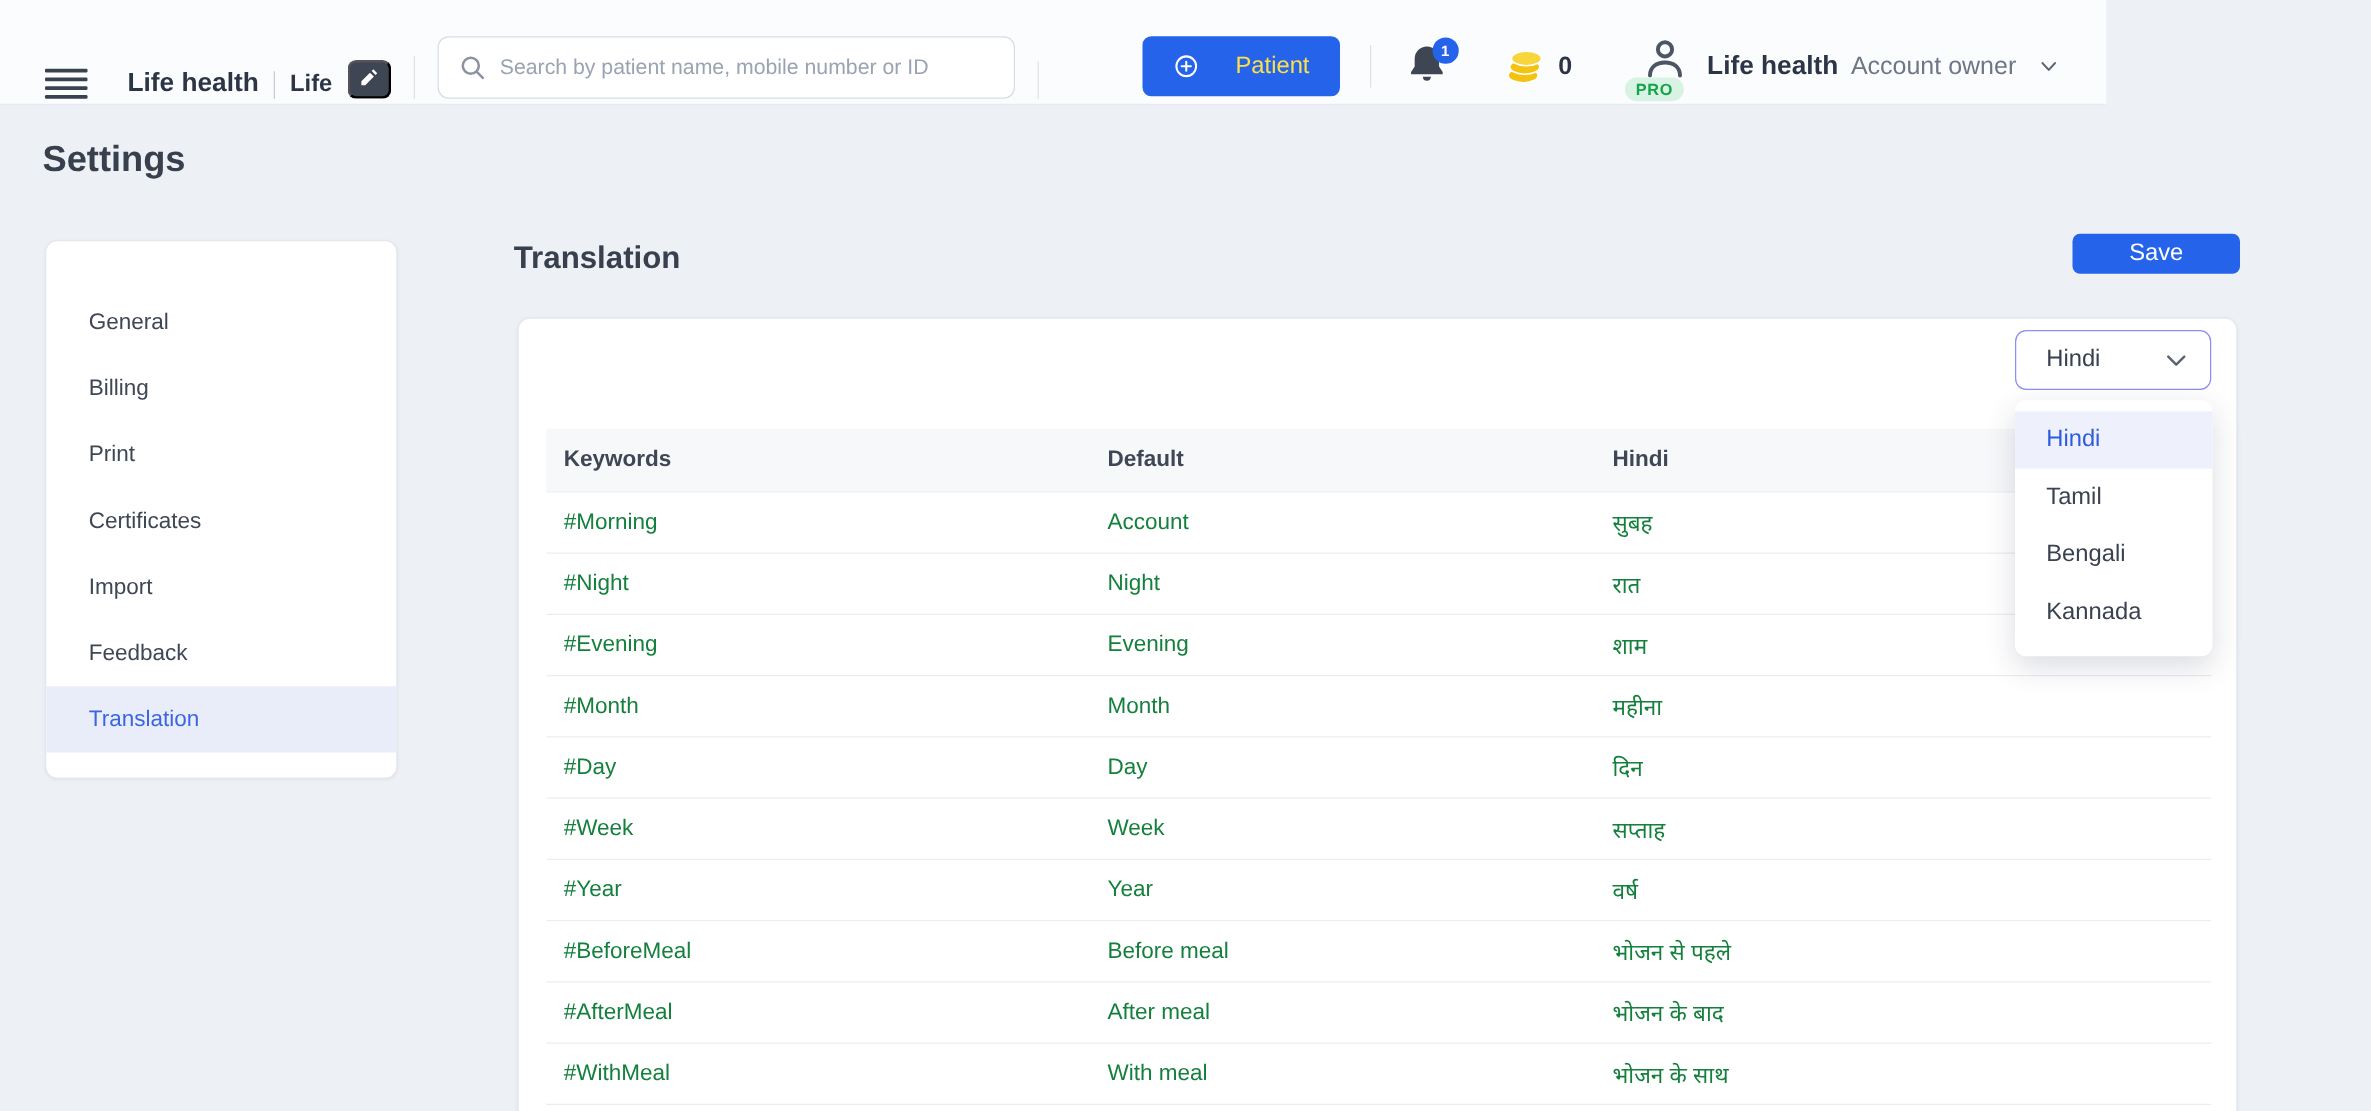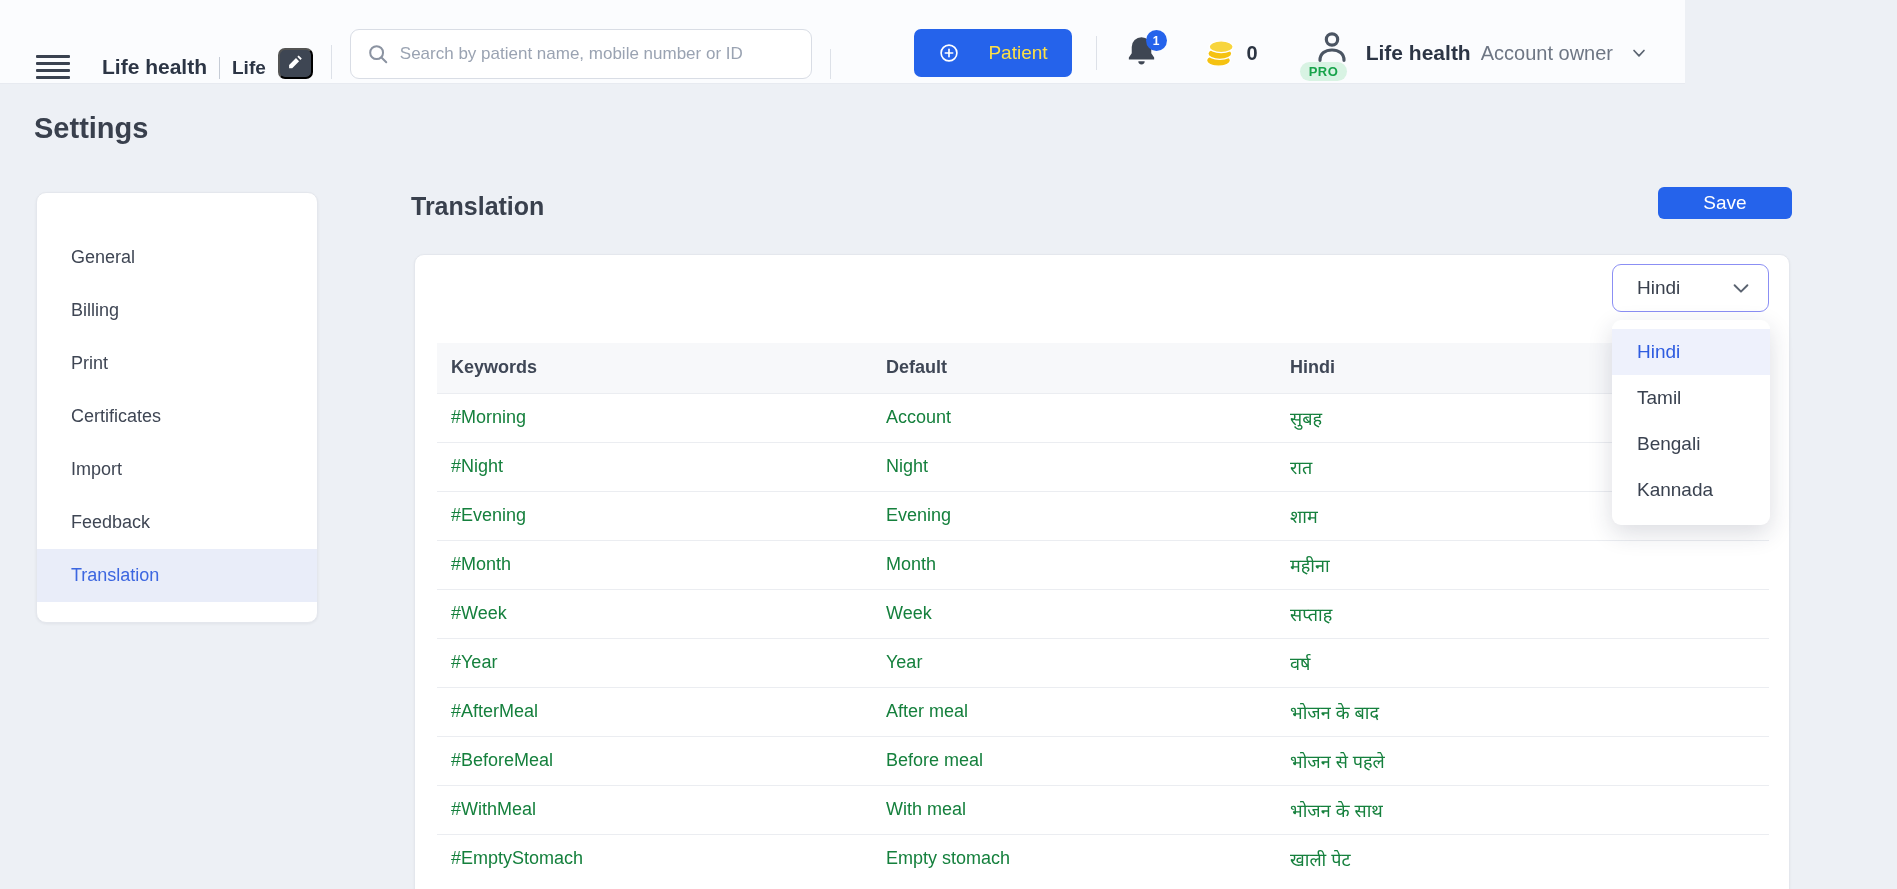--- a/index.html
+++ b/index.html
@@ -294,46 +294,51 @@
           <td>Evening</td>
           <td>शाम</td>
         </tr>
 
         <tr>
           <td>#Month</td>
           <td>Month</td>
           <td>महीना</td>
         </tr>
 
+        <tr>
+          <td>#Day</td>
+          <td>Day</td>
+          <td>दिन</td>
+        </tr>
 
         <tr>
           <td>#Week</td>
           <td>Week</td>
           <td>सप्ताह</td>
         </tr>
 
         <tr>
           <td>#Year</td>
           <td>Year</td>
           <td>वर्ष</td>
         </tr>
 
         <tr>
+          <td>#BeforeMeal</td>
+          <td>Before meal</td>
+          <td>भोजन से पहले</td>
+        </tr>
+
+        <tr>
           <td>#AfterMeal</td>
           <td>After meal</td>
           <td>भोजन के बाद</td>
         </tr>
 
         <tr>
-          <td>#BeforeMeal</td>
-          <td>Before meal</td>
-          <td>भोजन से पहले</td>
-        </tr>
-
-        <tr>
           <td>#WithMeal</td>
           <td>With meal</td>
           <td>भोजन के साथ</td>
         </tr>
 
         <tr>
           <td>#EmptyStomach</td>
           <td>Empty stomach</td>
           <td>खाली पेट</td>
         </tr>

